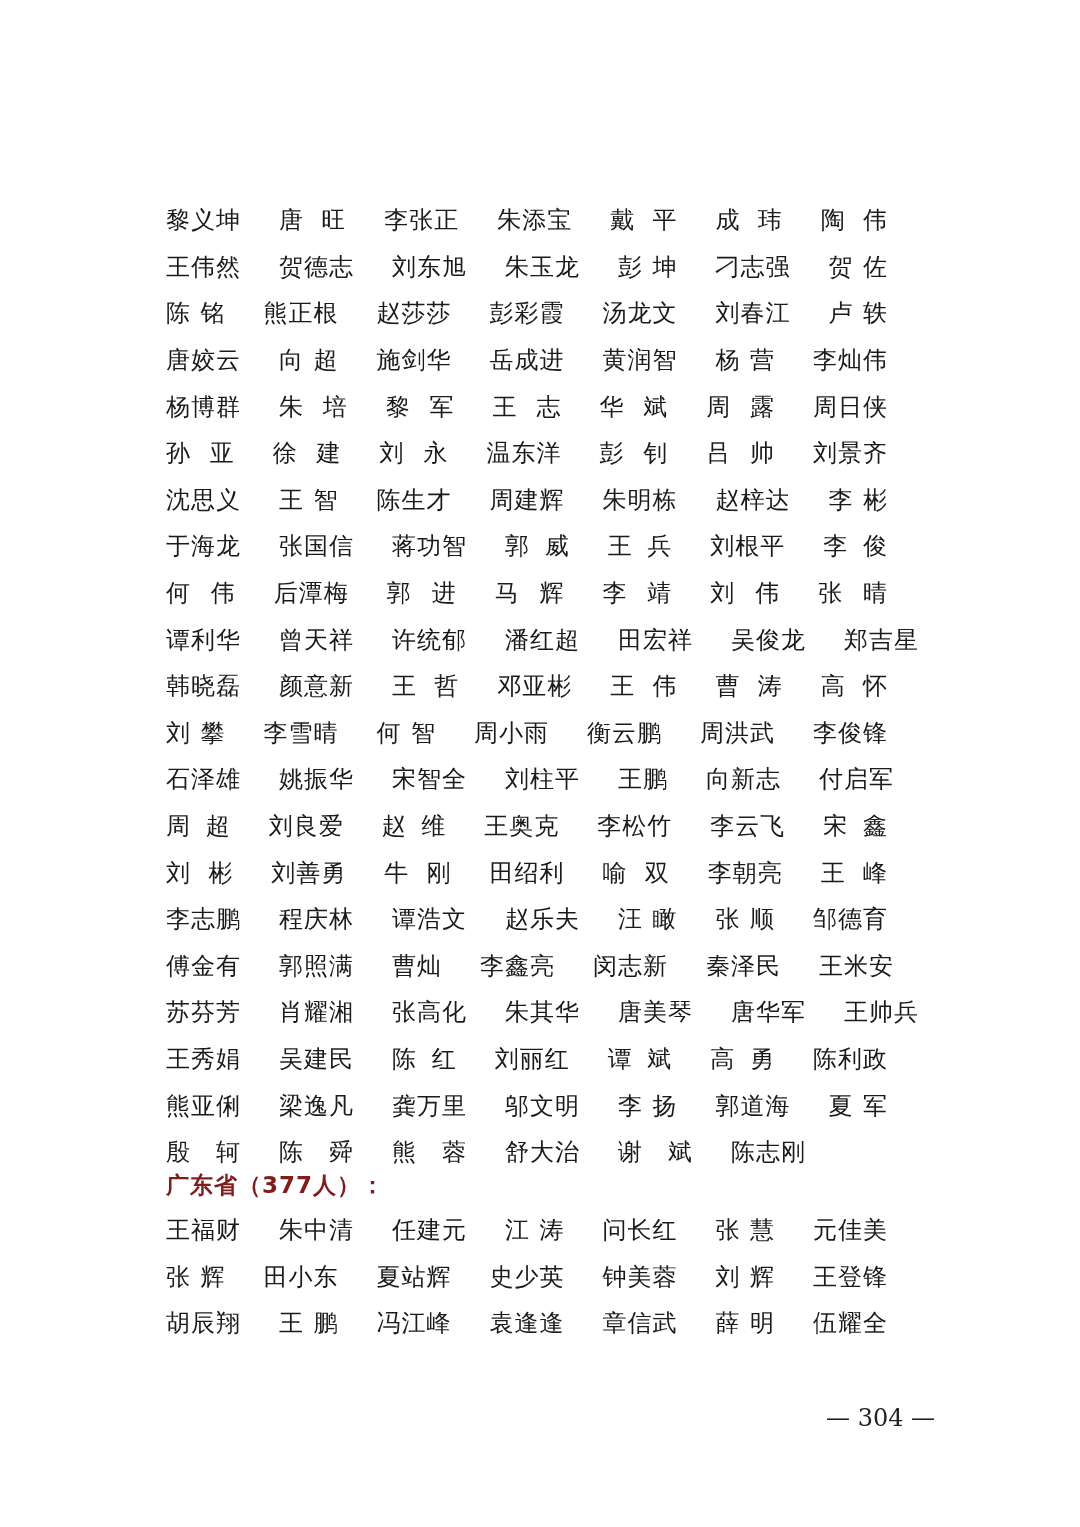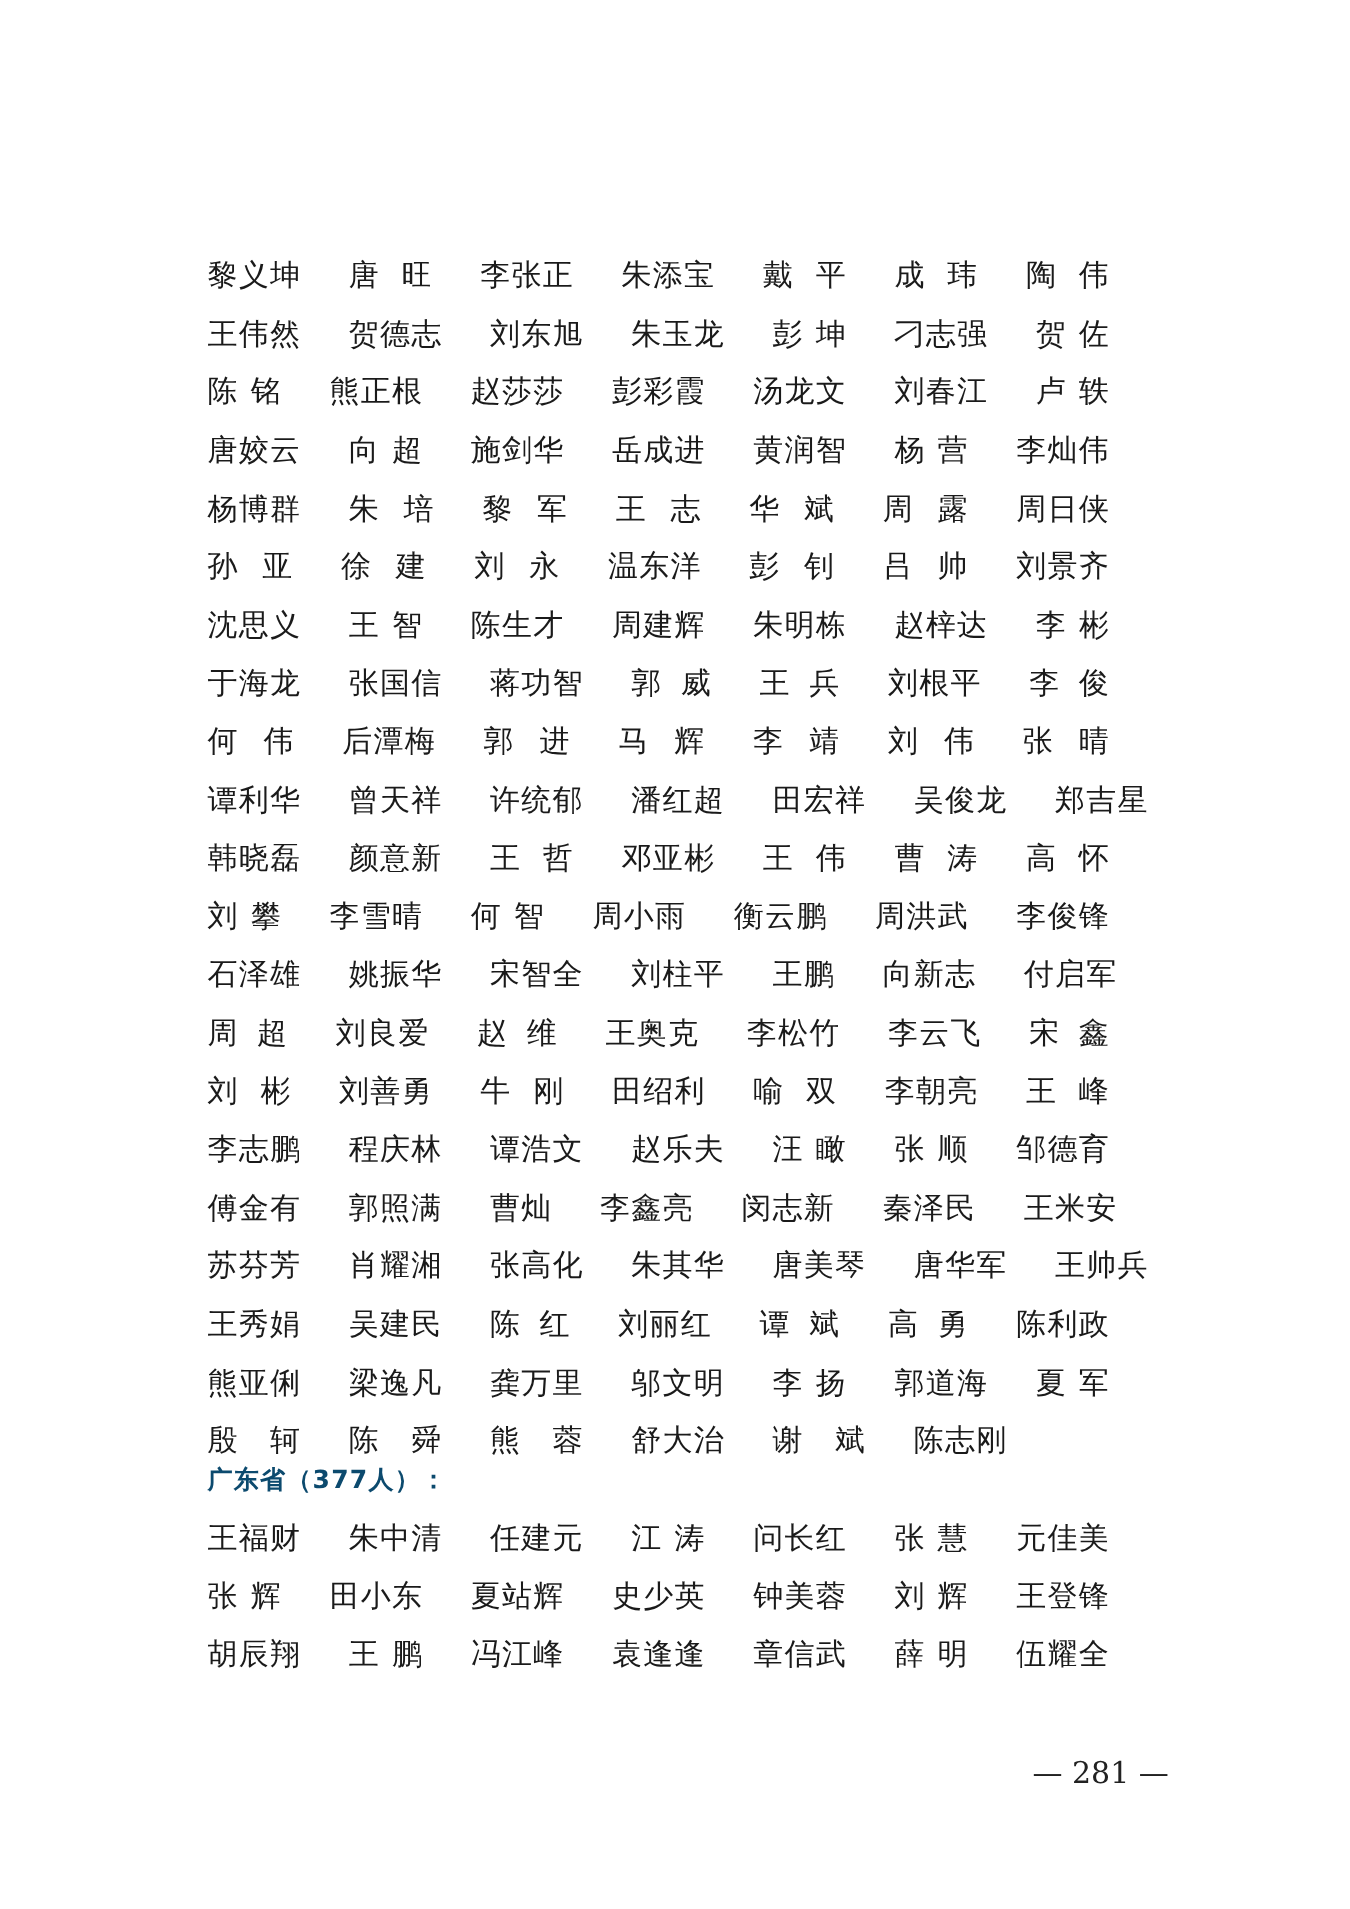--- a/index.html
+++ b/index.html
@@ -49,23 +49,23 @@
     }
     .name span {
       display: inline-block;
     }
     .section-heading {
       position: absolute;
       left: 166px;
       top: 1170px;
       font-family: "DejaVu Sans", "Liberation Sans", sans-serif;
       font-weight: bold;
-      font-size: 20px;
+      font-size: 23px;
       letter-spacing: 1px;
-      color: #0c4a6e;
+      color: #7f1d1d;
     }
     .grid-1 { top: 197px; }
     .grid-2 { top: 1207px; }
     .page-number {
       position: absolute;
       left: 826px;
       top: 1404px;
       font-size: 24px;
       color: #222;
       white-space: nowrap;
@@ -896,14 +896,14 @@
           <span>明</span>
         </div>
         <div class="name three">
           <span>伍</span>
           <span>耀</span>
           <span>全</span>
         </div>
       </div>
     </div>
 
-  <div class="page-number">— 281 —</div>
+  <div class="page-number">— 304 —</div>
 </div>
 
 </body></html>

